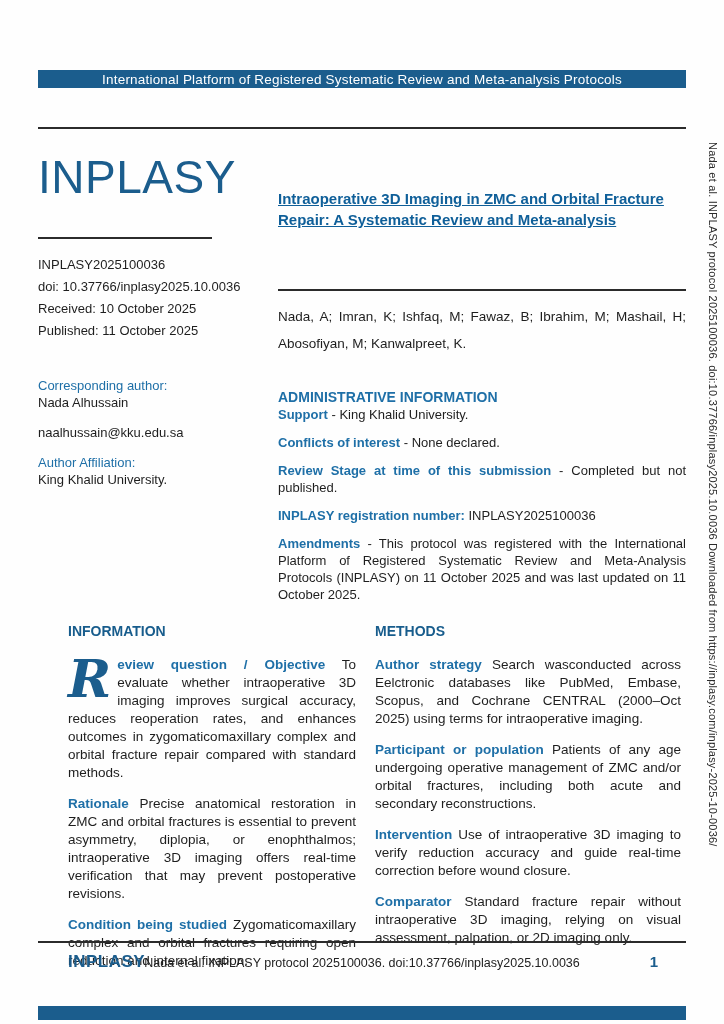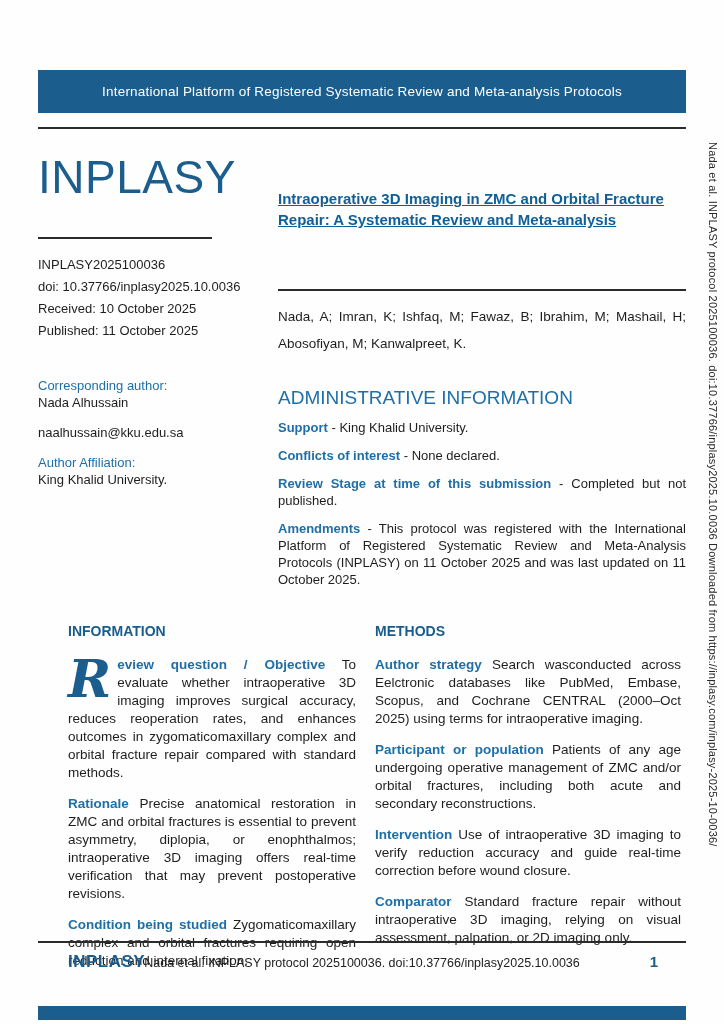--- a/index.html
+++ b/index.html
@@ -3,21 +3,21 @@
 <meta charset="utf-8">
 <style>
   * { margin:0; padding:0; box-sizing:border-box; }
   html,body { background:#e8e8e8; }
   .page {
     position:relative; width:724px; height:1024px; margin:0 auto;
     background:#fefefe; font-family:"Liberation Sans", sans-serif;
     color:#1e1e1e; overflow:hidden;
   }
   .band {
-    position:absolute; left:38px; top:70px; width:648px; height:43px;
+    position:absolute; left:38px; top:70px; width:648px; height:18px;
     background:#1b5d8d; color:#ffffff; display:flex; align-items:center;
     justify-content:center; font-size:13.5px; letter-spacing:0.2px;
   }
   .hr { position:absolute; height:2px; background:#2b2b2b; }
   .hr-top    { left:38px;  top:127px; width:648px; }
   .hr-logo   { left:38px;  top:237px; width:174px; }
   .hr-auth   { left:278px; top:289px; width:408px; }
   .hr-footer { left:38px;  top:941px; width:648px; }
 
   .logo {
@@ -36,21 +36,21 @@
   .title {
     position:absolute; left:278px; top:188px; width:408px;
     font-size:15px; font-weight:bold; color:#0f5f99; line-height:21px;text-decoration:underline;
   }
   .authors {
     position:absolute; left:278px; top:303px; width:408px;
     font-size:13.5px; line-height:27px; text-align:justify;
   }
 
   .admin { position:absolute; left:278px; top:389px; width:408px; font-size:13px; line-height:17px; }
-  .admin h2 { font-size:19px; color:#1e6fa7; font-weight:normal; margin-bottom:13px; }
+  .admin h2 { font-size:14px; color:#1e6fa7; font-weight:bold; }
   .admin p { margin-bottom:11px; text-align:justify; }
   .lbl { color:#1e6fa7; font-weight:bold; }
 
   .col { position:absolute; top:622px; font-size:13.5px; line-height:18px; }
   .col-intro   { left:68px;  width:288px; }
   .col-methods { left:375px; width:306px; }
   .col h2 { font-size:14px; color:#175c8c; font-weight:bold; margin-bottom:16px; }
   .col p { margin-bottom:13px; text-align:justify; }
   .dropcap {
     float:left; font-family:"DejaVu Serif", serif; font-style:italic; font-weight:bold;
@@ -111,20 +111,21 @@
 
   <div class="hr hr-auth"></div>
 
   <div class="authors">Nada, A; Imran, K; Ishfaq, M; Fawaz, B; Ibrahim, M; Mashail, H; Abosofiyan, M; Kanwalpreet, K.</div>
 
   <div class="admin">
     <h2>ADMINISTRATIVE INFORMATION</h2>
     <p><span class="lbl">Support</span><span> -  </span><span>King Khalid University.</span></p>
     <p><span class="lbl">Conflicts of interest</span><span> - </span><span>None declared.</span></p>
     <p><span class="lbl">Review Stage at time of this submission</span><span> - </span><span>Completed but not published.</span></p>
+    <p><span class="lbl">INPLASY registration number:</span><span> </span><span>INPLASY2025100036</span></p>
     <p><span class="lbl">Amendments</span><span> - </span><span>This protocol was registered with the International Platform of Registered Systematic Review and Meta-Analysis Protocols (INPLASY) on 11 October 2025 and was last updated on 11 October 2025.</span></p>
   </div>
 
   <div class="col col-intro">
     <h2>INFORMATION</h2>
     <p><span class="dropcap">R</span><span class="lbl">eview question / Objective</span> <span>To evaluate whether intraoperative 3D imaging improves surgical accuracy, reduces reoperation rates, and enhances outcomes in zygomaticomaxillary complex and orbital fracture repair compared with standard methods.</span></p>
     <p><span class="lbl">Rationale</span> <span>Precise anatomical restoration in ZMC and orbital fractures is essential to prevent asymmetry, diplopia, or enophthalmos; intraoperative 3D imaging offers real-time verification that may prevent postoperative revisions.</span></p>
     <p><span class="lbl">Condition being studied</span> <span>Zygomaticomaxillary complex and orbital fractures requiring open reduction and internal fixation.</span></p>
   </div>
 

